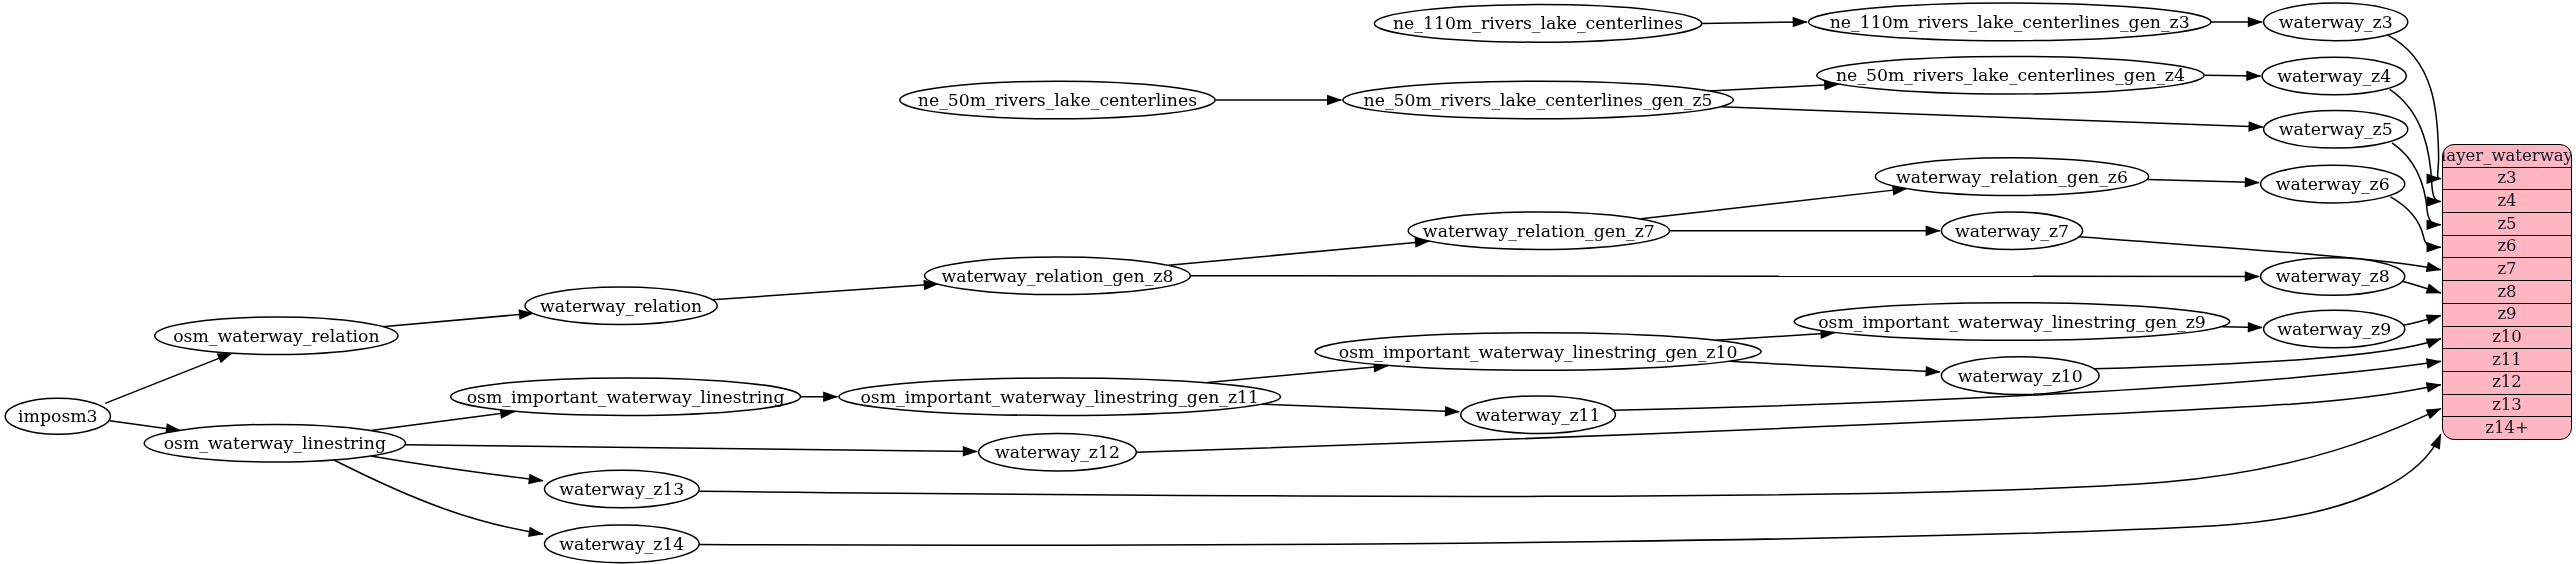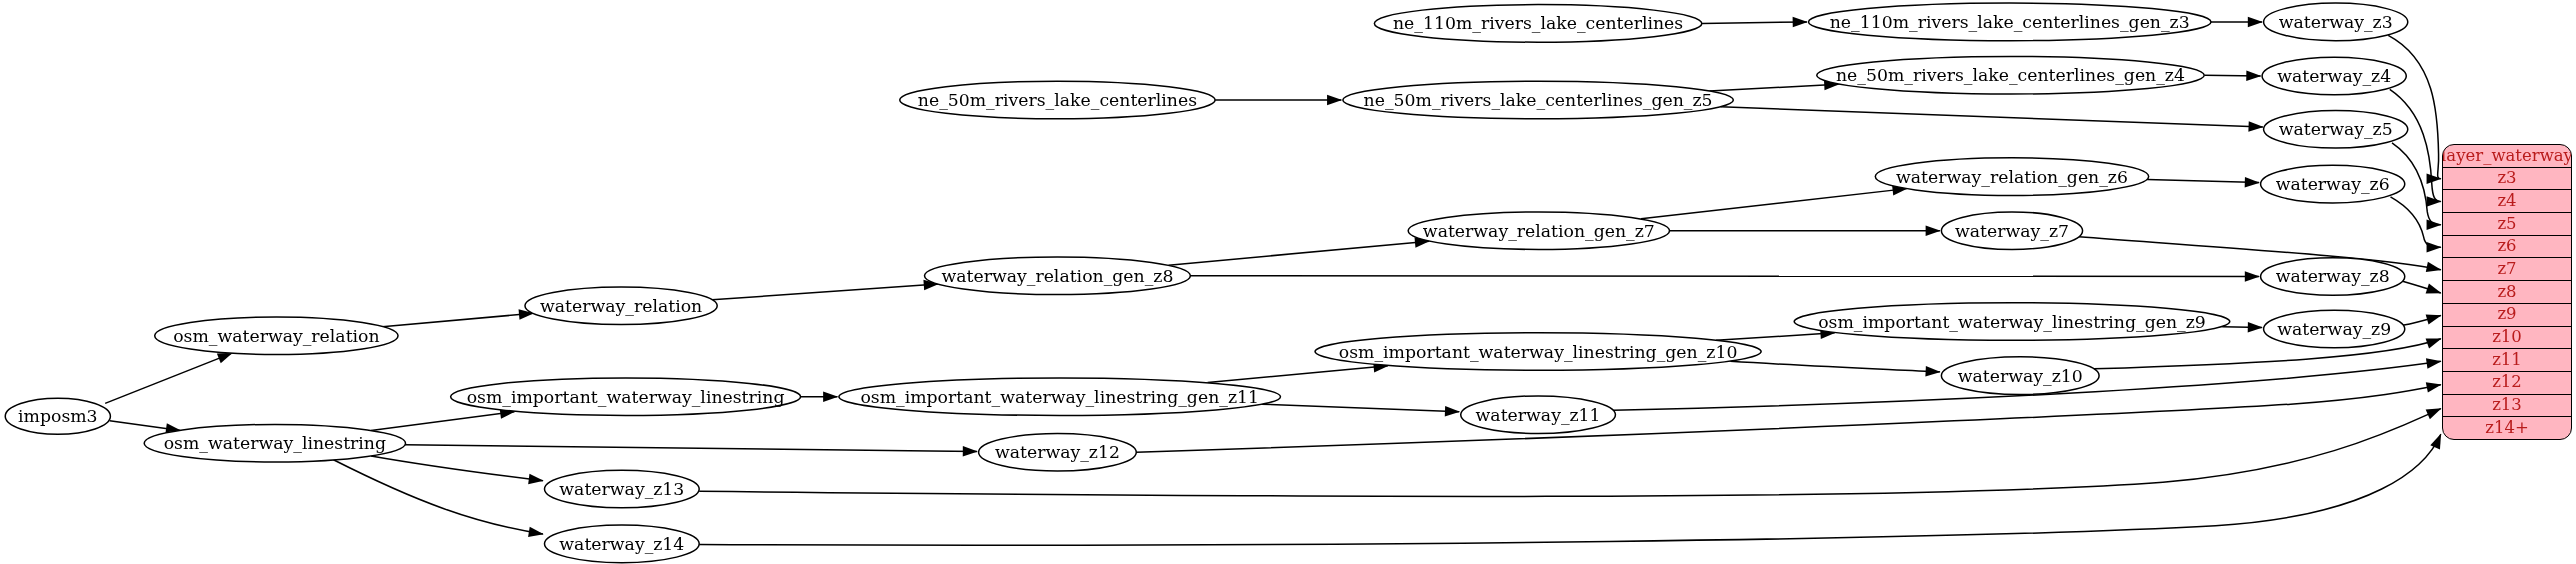--- a/index.html
+++ b/index.html
@@ -47,21 +47,21 @@
     overflow: hidden;
     display: flex;
     flex-direction: column;
   }
   .tbl-cell {
     flex: 1 1 0;
     display: flex;
     align-items: center;
     justify-content: center;
     font-size: 16.5px;
-    color: #b91c1c;
+    color: #0f172a;
     border-top: 1.5px solid #000000;
     line-height: 1;
   }
   .tbl-cell:first-child {
     border-top: none;
   }
 </style>
 </head>
 <body>
 

